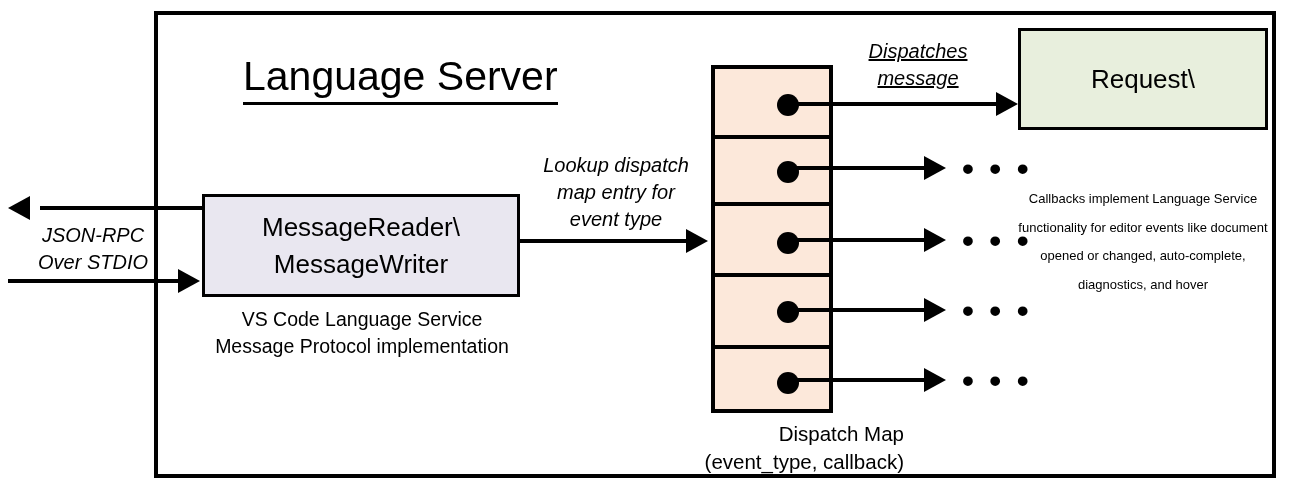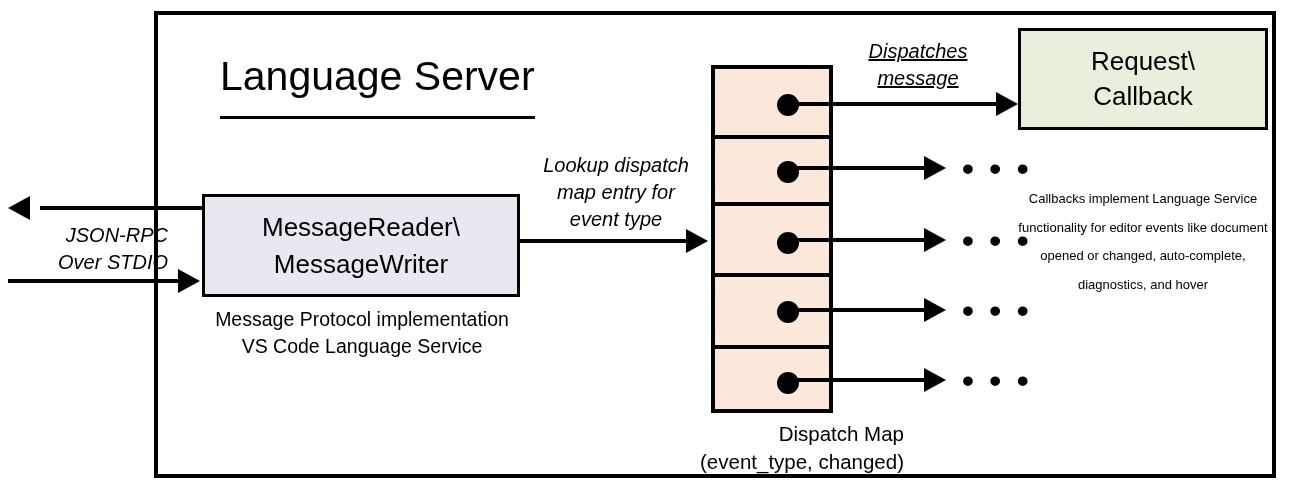--- a/index.html
+++ b/index.html
@@ -26,28 +26,28 @@
     top: 11px;
     width: 1122px;
     height: 467px;
     border: 4px solid #000000;
     box-sizing: border-box;
     background: transparent;
   }
 
   
   #server-title {
-    left: 220px;
+    left: 243px;
     top: 52px;
     font-size: 41px;
     line-height: 48px;
     letter-spacing: 0px;
     white-space: nowrap;
     border-bottom: 3px solid #000000;
-    padding-bottom: 16px;
+    padding-bottom: 2px;
   }
 
   
   #msg-box {
     left: 202px;
     top: 194px;
     width: 318px;
     height: 103px;
     background: #E9E7F0;
     border: 3px solid #000000;
@@ -135,21 +135,20 @@
     font-style: italic;
     font-size: 20px;
     line-height: 27px;
     text-align: center;
     white-space: pre-line;
   }
   #label-jsonrpc {
     left: 18px;
     top: 222px;
     width: 150px;
-    text-align: right;
   }
   #label-lookup {
     left: 520px;
     top: 152px;
     width: 192px;
   }
   #label-dispatches {
     left: 836px;
     top: 38px;
     width: 164px;
@@ -203,22 +202,22 @@
   <div class="arrowhead-right" style="left:178px; top:269px;"></div>
 
   <div class="abs annot" id="label-jsonrpc">JSON-RPC
 Over STDIO</div>
 
   <div class="abs" id="msg-box">
     <span>MessageReader\</span>
     <span>MessageWriter</span>
   </div>
   <div class="abs" id="msg-caption">
+    <div>VS Code Language Service</div>
     <div>Message Protocol implementation</div>
-    <div>VS Code Language Service</div>
   </div>
 
   <div class="hline" style="left:520px; top:239px; width:168px;"></div>
   <div class="arrowhead-right" style="left:686px; top:229px;"></div>
   <div class="abs annot" id="label-lookup">Lookup dispatch
 map entry for
 event type</div>
 
   <div class="abs" id="dispatch-map">
     <div class="map-row" style="height:70px;">
@@ -232,21 +231,21 @@
     </div>
     <div class="map-row" style="height:72px;">
       <div class="dot" style="top:24px;"></div>
     </div>
     <div class="map-row" style="height:60px;">
       <div class="dot" style="top:23px;"></div>
     </div>
   </div>
   <div class="abs" id="dispatch-caption">
     <div>Dispatch Map</div>
-    <div>(event_type, changed)</div>
+    <div>(event_type, callback)</div>
   </div>
 
   <div class="hline" style="left:784px; top:102px; width:224px;"></div>
   <div class="arrowhead-right" style="left:996px; top:92px;"></div>
   <div class="abs annot" id="label-dispatches">Dispatches
 message</div>
 
   <div class="hline" style="left:784px; top:166px; width:148px;"></div>
   <div class="arrowhead-right" style="left:924px; top:156px;"></div>
   <div class="ellipsis" style="left:962px; top:160px;">• • •</div>
@@ -258,17 +257,16 @@
   <div class="hline" style="left:784px; top:308px; width:148px;"></div>
   <div class="arrowhead-right" style="left:924px; top:298px;"></div>
   <div class="ellipsis" style="left:962px; top:302px;">• • •</div>
 
   <div class="hline" style="left:784px; top:378px; width:148px;"></div>
   <div class="arrowhead-right" style="left:924px; top:368px;"></div>
   <div class="ellipsis" style="left:962px; top:372px;">• • •</div>
 
   <div class="abs" id="callback-box">
     <span>Request\</span>
-    <span>Callback</span>
   </div>
   <div class="abs" id="callback-caption">Callbacks implement Language Service functionality for editor events like document opened or changed, auto-complete, diagnostics, and hover</div>
 
 </div>
 
 </body></html>

